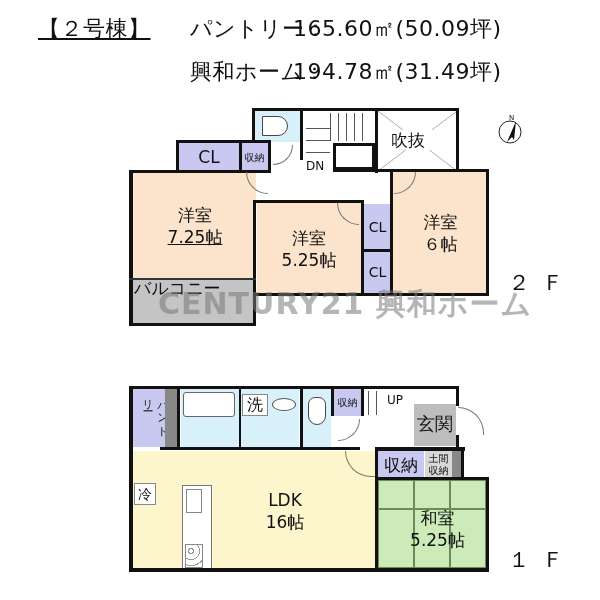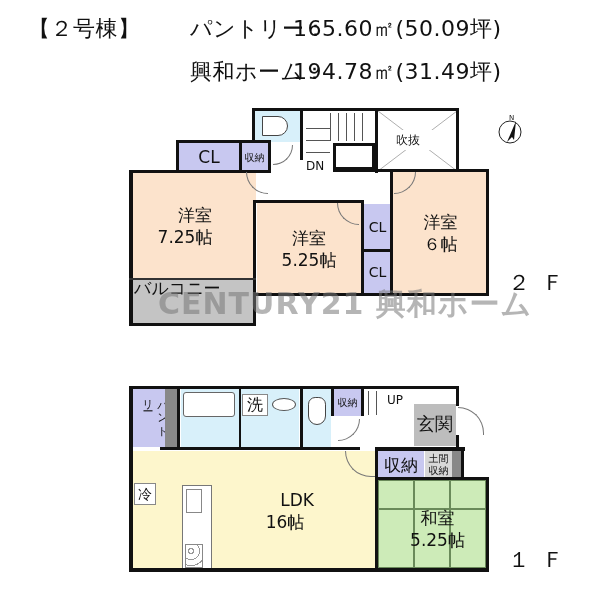--- a/index.html
+++ b/index.html
@@ -13,39 +13,39 @@
   .door{position:absolute;border:1px solid #777;box-sizing:border-box;}
   .floorlbl{position:absolute;font-size:22px;letter-spacing:12px;}
   .wm{position:absolute;font-size:30px;font-weight:bold;color:rgba(120,120,120,0.55);white-space:nowrap;letter-spacing:1px;}
   .tatami{position:absolute;border:1px solid #6a8a5a;box-sizing:border-box;}
   .stair{position:absolute;border-left:1px solid #555;}
   .vtext{writing-mode:vertical-rl;font-size:11px;letter-spacing:1px;}
 </style>
 </head>
 <body>
 
-<div class="abs hdr" style="left:28px;top:14px;">【２号棟】</div>
+<div class="abs hdr" style="left:38px;top:14px;text-decoration:underline;">【２号棟】</div>
 <div class="abs hdr" style="left:190px;top:14px;">パントリー：</div>
 <div class="abs hdr" style="left:293px;top:14px;">165.60㎡(50.09坪)</div>
 <div class="abs hdr" style="left:190px;top:57px;">興和ホーム：</div>
 <div class="abs hdr" style="left:293px;top:57px;">194.78㎡(31.49坪)</div>
 
 <div class="abs" style="left:495px;top:112px;width:32px;height:34px;">
   <svg width="32" height="34" viewBox="0 0 32 34">
     <circle cx="15" cy="20" r="11" fill="none" stroke="#222" stroke-width="1"></circle>
     <polygon points="21,9 12,30 17,25 19,28" fill="#111"></polygon>
     <text x="14" y="8" font-size="7" font-family="DejaVu Sans, sans-serif" fill="#111">N</text>
   </svg>
 </div>
 
 <div>
 
   <div class="room" style="left:132px;top:172px;width:124px;height:108px;background:#fce3cc;"></div>
   <div class="lbl" style="left:140px;top:205px;width:110px;">洋室</div>
-  <div class="lbl" style="left:130px;top:227px;width:110px;">7.25帖</div>
+  <div class="lbl" style="left:140px;top:227px;width:110px;text-decoration:underline;">7.25帖</div>
 
   <div class="room" style="left:257px;top:203px;width:104px;height:90px;background:#fce3cc;"></div>
   <div class="lbl" style="left:257px;top:228px;width:104px;">洋室</div>
   <div class="lbl" style="left:257px;top:250px;width:104px;">5.25帖</div>
 
   <div class="room" style="left:393px;top:172px;width:95px;height:121px;background:#fce3cc;"></div>
   <div class="lbl" style="left:393px;top:212px;width:95px;">洋室</div>
   <div class="lbl" style="left:393px;top:234px;width:95px;">６帖</div>
 
   <div class="room" style="left:179px;top:143px;width:60px;height:28px;background:#c8c8f0;"></div>
@@ -74,21 +74,21 @@
   <div class="abs" style="left:306px;top:152px;width:24px;height:1px;background:#555;"></div>
   <div class="lbl sm" style="left:303px;top:160px;width:24px;">DN</div>
   <div class="room" style="left:333px;top:143px;width:42px;height:27px;background:#fff;border:3px solid #111;"></div>
 
   <div class="room" style="left:378px;top:111px;width:79px;height:60px;background:#fff;">
     <svg width="79" height="60" style="position:absolute;left:0;top:0;">
         <line x1="0" y1="60" x2="79" y2="0" stroke="#999" stroke-width="0.8"></line>
         <line x1="0" y1="0" x2="79" y2="60" stroke="#999" stroke-width="0.8"></line>
       </svg>
   </div>
-  <div class="lbl" style="left:378px;top:130px;width:60px;font-size:12px;background:#fff;">吹抜</div>
+  <div class="lbl" style="left:378px;top:130px;width:60px;font-size:17px;background:#fff;">吹抜</div>
 
   <div class="room" style="left:132px;top:280px;width:124px;height:44px;background:#c4c4c4;"></div>
   <div class="lbl" style="left:134px;top:278px;width:110px;text-align:left;">バルコニー</div>
 
   <div class="wall" style="left:129px;top:170px;width:4px;height:156px;"></div>
   <div class="wall" style="left:129px;top:170px;width:47px;height:3px;"></div>
   <div class="wall" style="left:176px;top:140px;width:3px;height:33px;"></div>
   <div class="wall" style="left:176px;top:140px;width:94px;height:3px;"></div>
   <div class="wall" style="left:239px;top:140px;width:3px;height:33px;"></div>
   <div class="wall" style="left:268px;top:140px;width:3px;height:33px;"></div>
@@ -147,21 +147,21 @@
 
   <div class="room" style="left:378px;top:451px;width:46px;height:26px;background:#c8c8f0;"></div>
   <div class="lbl" style="left:378px;top:455px;width:46px;">収納</div>
 
   <div class="room" style="left:425px;top:451px;width:27px;height:26px;background:#d8d8d8;"></div>
   <div class="lbl sm" style="left:425px;top:452px;width:27px;font-size:10px;">土間</div>
   <div class="lbl sm" style="left:425px;top:464px;width:27px;font-size:10px;">収納</div>
   <div class="room" style="left:452px;top:451px;width:9px;height:26px;background:#888;"></div>
 
   <div class="room" style="left:133px;top:451px;width:243px;height:117px;background:#fdf6cc;"></div>
-  <div class="lbl" style="left:234px;top:490px;width:80px;text-align:right;">LDK</div>
+  <div class="lbl" style="left:245px;top:490px;width:80px;">LDK</div>
   <div class="lbl" style="left:245px;top:512px;width:80px;">16帖</div>
   <div class="lbl" style="left:134px;top:483px;width:20px;background:#fff;border:1px solid #888;font-size:14px;">冷</div>
   <div class="abs" style="left:182px;top:485px;width:30px;height:86px;border:1px solid #777;background:#fff;box-sizing:border-box;"></div>
   <div class="abs" style="left:186px;top:489px;width:16px;height:24px;border:1px solid #888;box-sizing:border-box;"></div>
   <div class="abs" style="left:185px;top:544px;width:18px;height:24px;border:1px solid #888;box-sizing:border-box;background:repeating-radial-gradient(circle at 5px 6px,#fff 0 2px,#999 2px 3px,#fff 3px 6px);"></div>
 
   <div class="room" style="left:378px;top:480px;width:108px;height:88px;background:#cdebb8;"></div>
   <div class="tatami" style="left:378px;top:480px;width:36px;height:29px;"></div>
   <div class="tatami" style="left:414px;top:480px;width:36px;height:29px;"></div>
   <div class="tatami" style="left:450px;top:480px;width:36px;height:29px;"></div>

